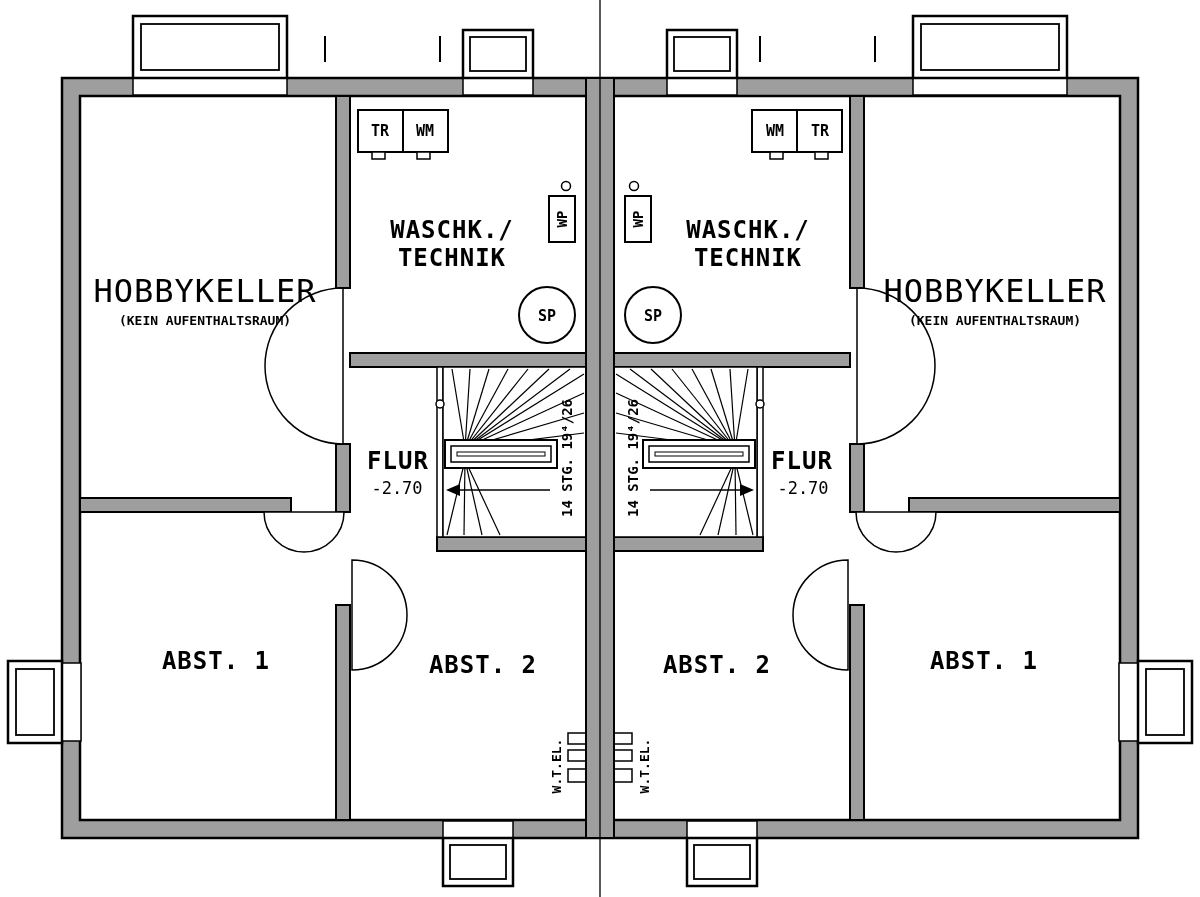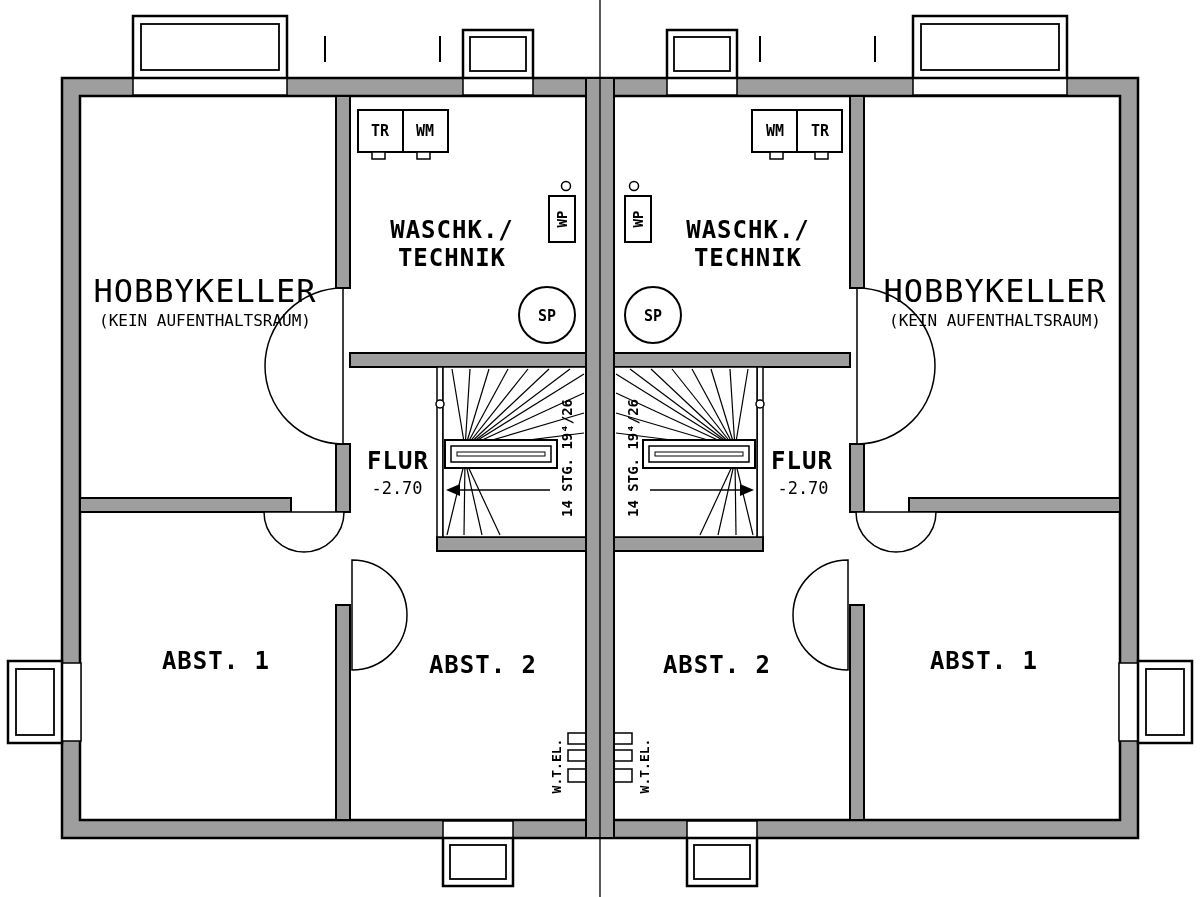--- a/index.html
+++ b/index.html
@@ -10,21 +10,21 @@
   #plan-svg { position:absolute; left:0; top:0; }
   .lbl { position:absolute; transform:translate(-50%,-50%); white-space:nowrap;
          font-family:"DejaVu Sans Mono", monospace; color:#000; }
   .lbl.v { transform:translate(-50%,-50%) rotate(-90deg); }
   .t25 { font-size:32px; font-weight:400; letter-spacing:1px; }
   .t24 { font-size:24px; font-weight:700; letter-spacing:1px; }
   .t17 { font-size:17px; font-weight:400; }
   .t15 { font-size:15px; font-weight:700; }
   .t14 { font-size:14px; font-weight:700; }
   .t13 { font-size:13px; font-weight:700; }
-  .t12 { font-size:16px; font-weight:400; letter-spacing:0px; }
+  .t12 { font-size:13px; font-weight:700; letter-spacing:0px; }
 </style>
 </head>
 <body>
 
 <div id="canvas">
 
   <svg id="plan-svg" width="1200" height="897" viewBox="0 0 1200 897">
 
     <g>
       <rect x="62" y="78" width="1076" height="760" fill="#9e9e9e" stroke="#000" stroke-width="2.5"></rect>

